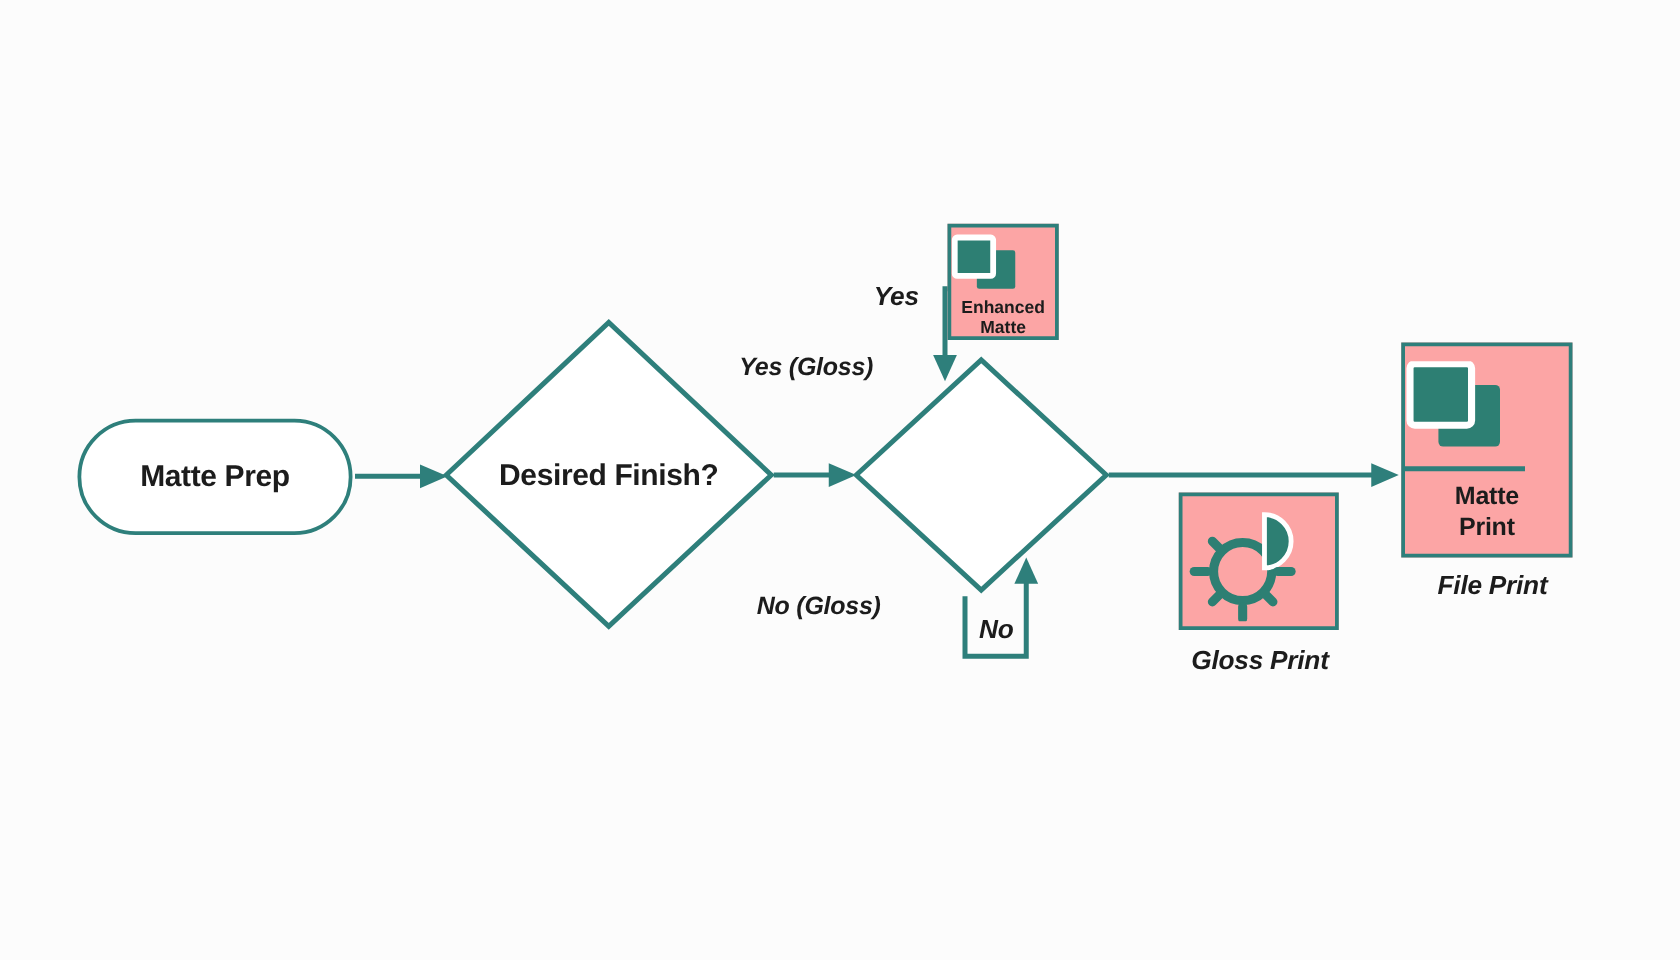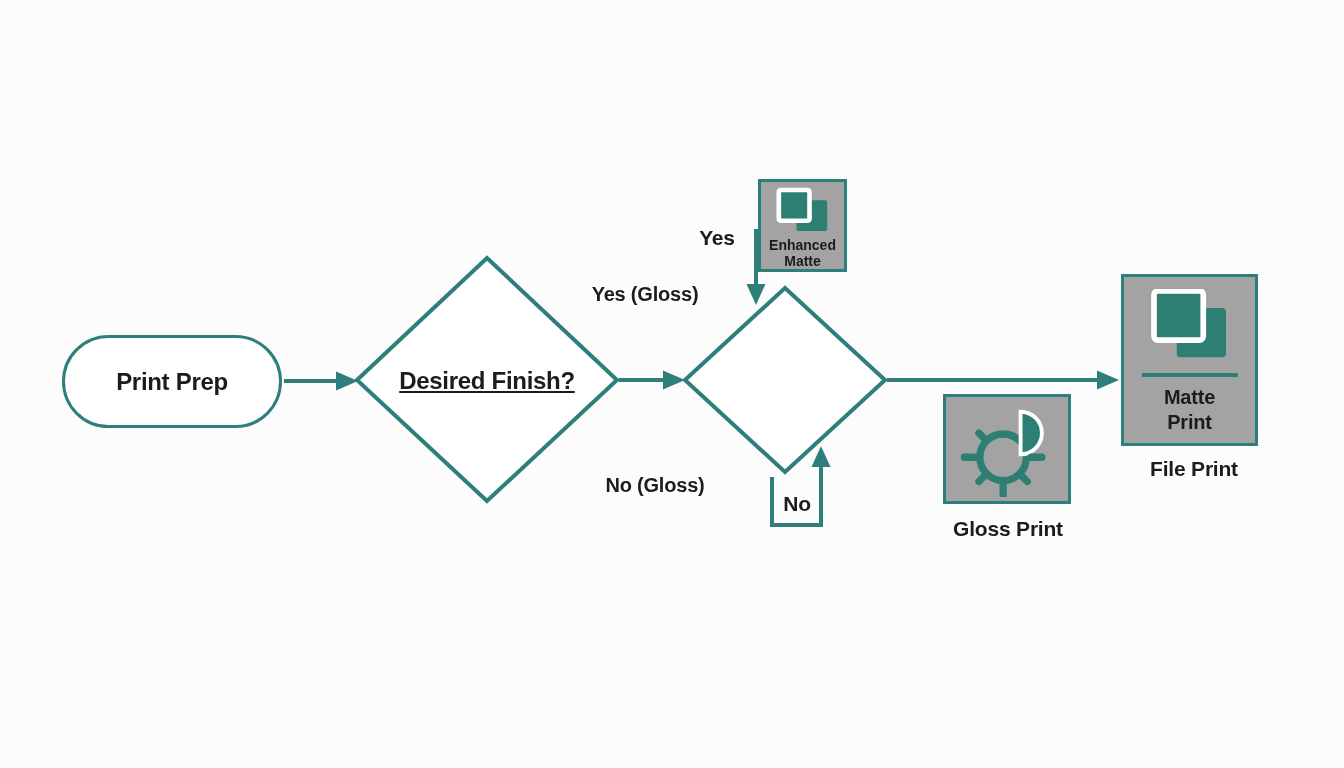--- a/index.html
+++ b/index.html
@@ -22,20 +22,21 @@
   .head  { fill: var(--stroke, #2e7f7b); stroke: none; }
 
   .lbl {
     position: absolute;
     font-weight: 700;
     letter-spacing: -0.2px;
     white-space: nowrap;
     text-align: left;
     transform: translateX(-50%);
     color: var(--text, #1c1c1c);
+    font-style: italic;
   }
   .edge-lbl { font-size: 20px; line-height: 23px; }
   .caption  { font-size: 21px; line-height: 23px; }
 
   .node-text {
     position: absolute;
     transform: translateX(-50%);
     text-align: center;
     font-weight: 700;
     font-size: 24px;
@@ -49,23 +50,23 @@
     left: 62px; top: 335px; width: 220px; height: 93px;
     background: #ffffff;
     border: 3.5px solid var(--stroke, #2e7f7b);
     border-radius: 47px;
     display: flex; align-items: center; justify-content: center;
     font-weight: 700; font-size: 24px; letter-spacing: -0.3px;
   }
 
   .box {
     position: absolute;
-    background: #a3a3a3;
+    background: #fca5a5;
     border: 3px solid var(--stroke, #2e7f7b);
-    display: flex; flex-direction: column; align-items: center;
+    display: flex; flex-direction: column; 
   }
   #enhanced-matte-box { left: 758px; top: 179px; width: 89px; height: 93px; }
   #gloss-box  { left: 943px; top: 394px; width: 128px; height: 110px; justify-content: center; }
   #matte-box  { left: 1121px; top: 274px; width: 137px; height: 172px; border-width: 3.5px; }
 
   .icon { color: var(--icon, #2d7f73); display: block; }
   .small-node-text { font-weight: 700; font-size: 14px; line-height: 16px; text-align: center; margin-top: 3px; }
   .matte-box-text  { font-weight: 700; font-size: 20px; line-height: 25px; text-align: center; margin-top: 8px; letter-spacing: -0.2px; }
   .divider { width: 96px; height: 3.5px; background: var(--stroke, #2e7f7b); margin-top: 12px; }
 </style>
@@ -99,24 +100,24 @@
       <polygon class="head" points="756,305 746.5,284 765.5,284"></polygon>
     </g>
 
     <g>
       <polyline class="cline" points="772,477 772,525 821,525 821,463"></polyline>
       <polygon class="head" points="821,446 811.5,467 830.5,467"></polygon>
     </g>
   </svg>
 
   <div class="stadium">
-    <span>Print Prep</span>
+    <span>Matte Prep</span>
   </div>
 
-  <div class="node-text" style="left:487px; top:367px;text-decoration:underline;">Desired Finish?</div>
+  <div class="node-text" style="left:487px; top:367px;">Desired Finish?</div>
 
 
   <div class="lbl edge-lbl" style="left:717px; top:226px; font-size:21px;">Yes</div>
 
   <div class="lbl edge-lbl" style="left:645px; top:283px;">Yes (Gloss)</div>
 
   <div class="lbl edge-lbl" style="left:655px; top:474px;">No (Gloss)</div>
 
   <div class="lbl edge-lbl" style="left:797px; top:492px; font-size:21px;">No</div>
 

